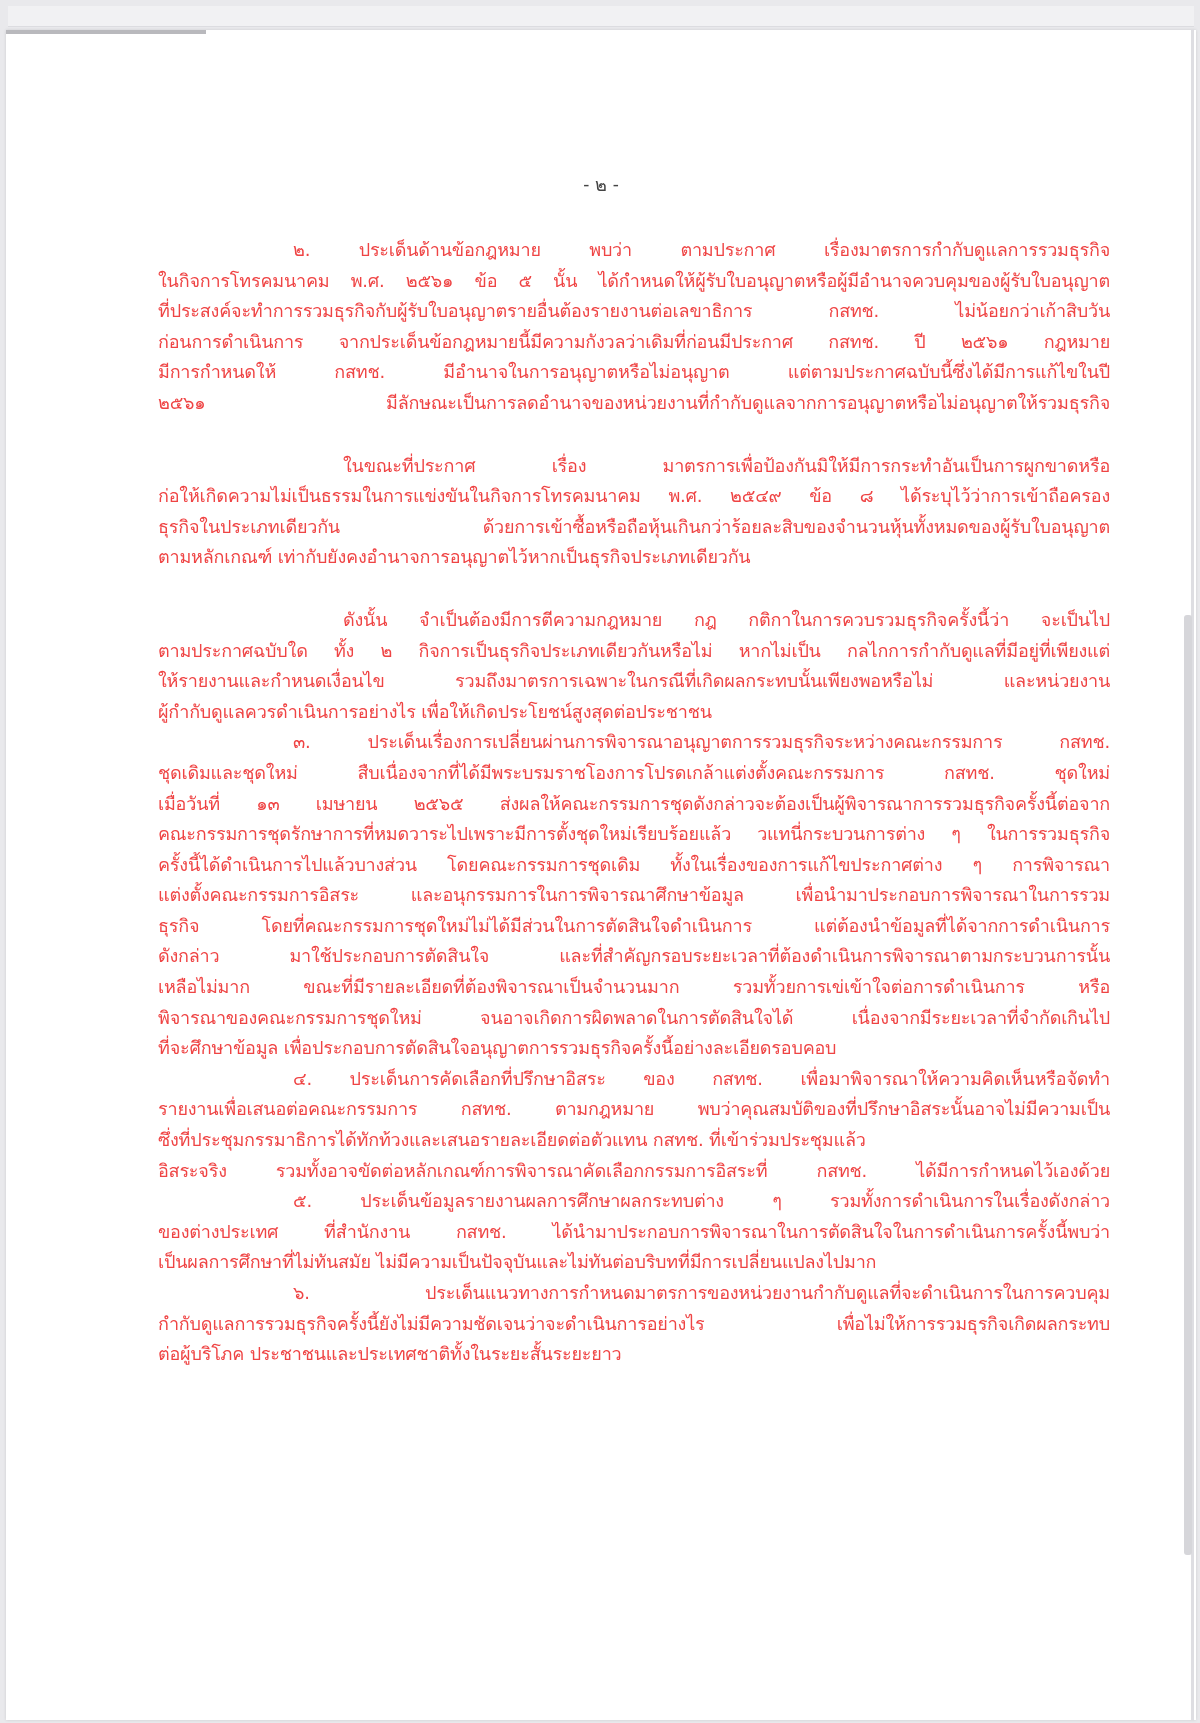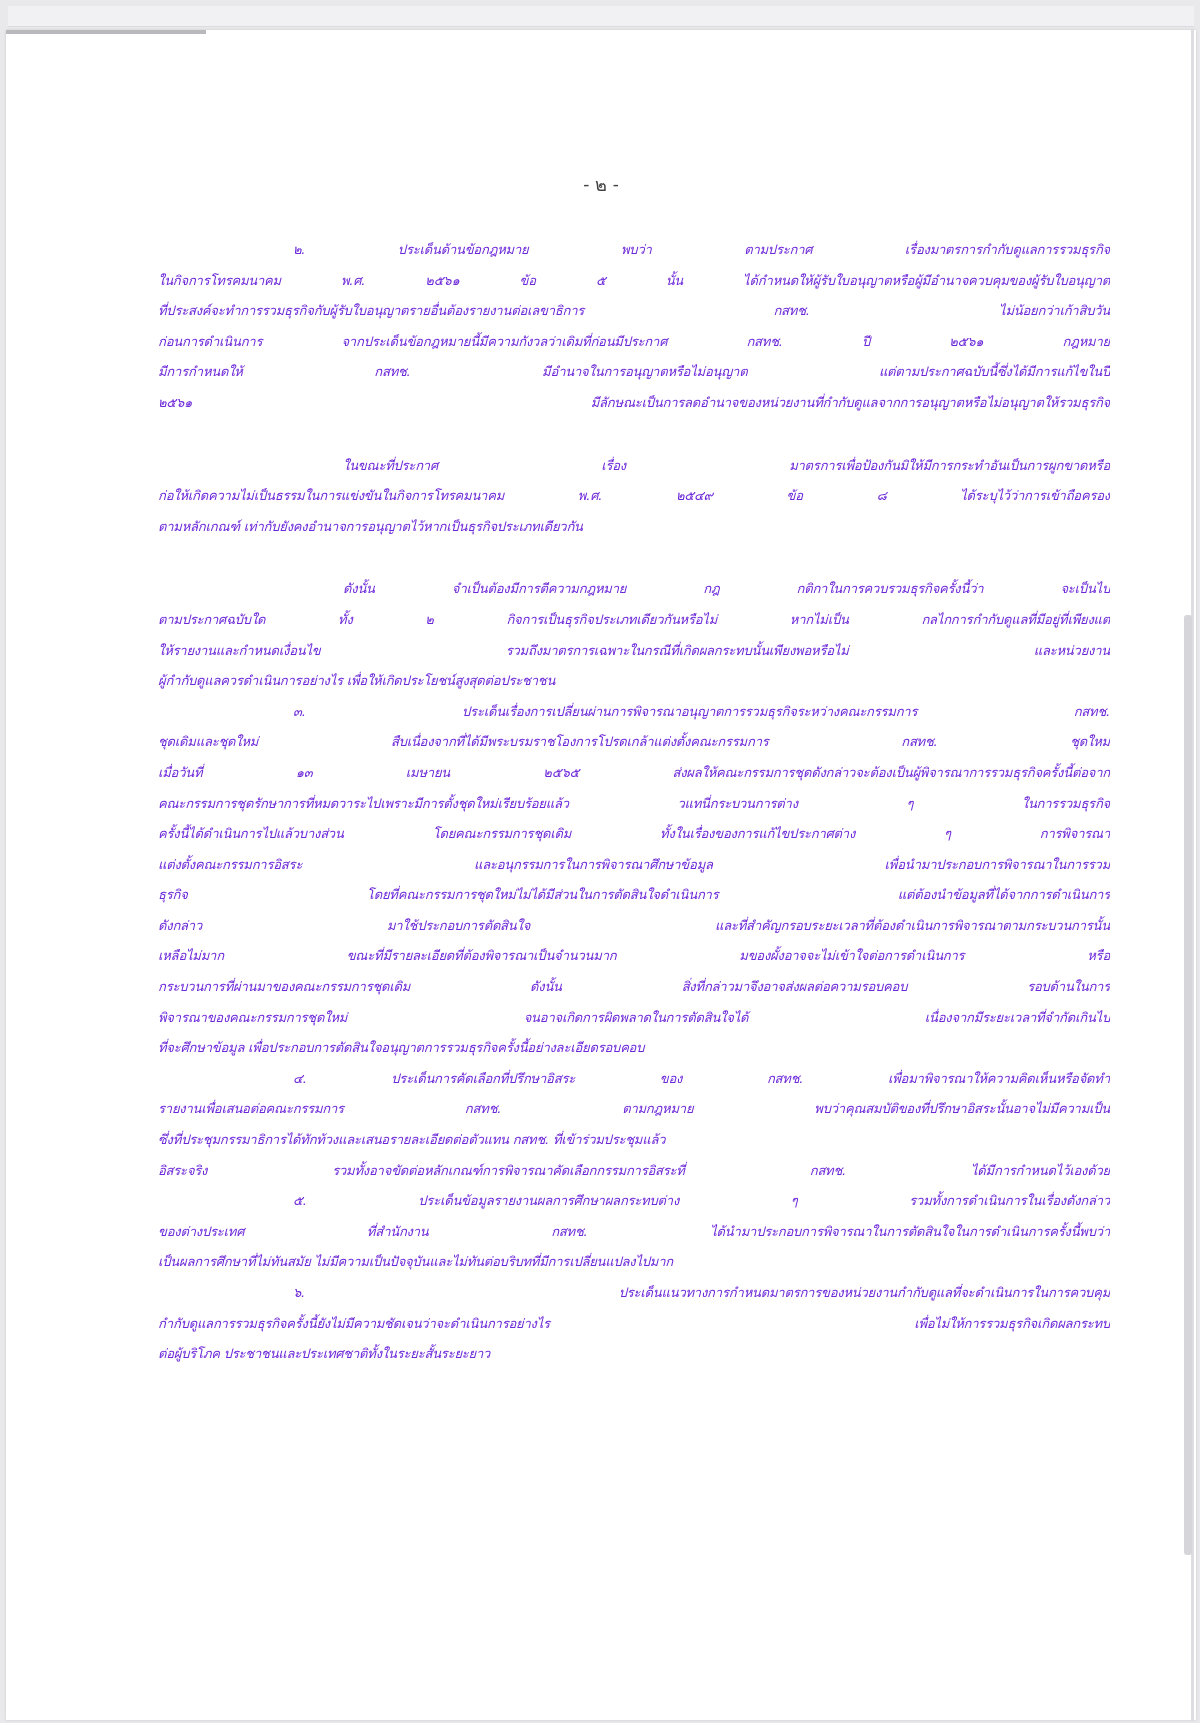--- a/index.html
+++ b/index.html
@@ -20,25 +20,24 @@
   }
   .page-corner {
     position:absolute; left:0; top:0; width:200px; height:4px; background:#b9b9bd;
   }
   .page-number {
     position:absolute; left:0; width:100%; top:140px; text-align:center;
     font-size:18px; color:#444;
   }
   .body-text {
     position:absolute; left:152px; top:205px; width:952px;
-    font-size:13px; line-height:30.6px; color:#6d28d9;
+    font-size:18px; line-height:30.6px; color:#ef4444;
     text-align:justify;
     font-family:"DejaVu Sans","Liberation Sans", sans-serif;
     letter-spacing:-0.2px;
-    font-style:italic;
   }
   .para { margin:0; text-indent:0; }
   .para .line { display:block; text-align:justify; text-align-last:justify; white-space:nowrap; overflow:hidden; }
   .para .line.last { text-align-last:left; }
   .para .line.indent { padding-left:135px; }
   .para .line.indent-wide { padding-left:185px;margin-top:32px; }
   .scrollbar {
     position:absolute; right:6px; top:30px; width:14px; height:1690px; background:transparent;
   }
   .scroll-thumb {
@@ -63,39 +62,39 @@
         <span class="line indent">๒. ประเด็นด้านข้อกฎหมาย พบว่า ตามประกาศ เรื่องมาตรการกำกับดูแลการรวมธุรกิจ</span>
         <span class="line">ในกิจการโทรคมนาคม พ.ศ. ๒๕๖๑ ข้อ ๕ นั้น ได้กำหนดให้ผู้รับใบอนุญาตหรือผู้มีอำนาจควบคุมของผู้รับใบอนุญาต</span>
         <span class="line">ที่ประสงค์จะทำการรวมธุรกิจกับผู้รับใบอนุญาตรายอื่นต้องรายงานต่อเลขาธิการ กสทช. ไม่น้อยกว่าเก้าสิบวัน</span>
         <span class="line">ก่อนการดำเนินการ จากประเด็นข้อกฎหมายนี้มีความกังวลว่าเดิมที่ก่อนมีประกาศ กสทช. ปี ๒๕๖๑ กฎหมาย</span>
         <span class="line">มีการกำหนดให้ กสทช. มีอำนาจในการอนุญาตหรือไม่อนุญาต แต่ตามประกาศฉบับนี้ซึ่งได้มีการแก้ไขในปี</span>
         <span class="line">๒๕๖๑ มีลักษณะเป็นการลดอำนาจของหน่วยงานที่กำกับดูแลจากการอนุญาตหรือไม่อนุญาตให้รวมธุรกิจ</span>
       </div>
     <div class="para">
         <span class="line indent-wide">ในขณะที่ประกาศ เรื่อง มาตรการเพื่อป้องกันมิให้มีการกระทำอันเป็นการผูกขาดหรือ</span>
         <span class="line">ก่อให้เกิดความไม่เป็นธรรมในการแข่งขันในกิจการโทรคมนาคม พ.ศ. ๒๕๔๙ ข้อ ๘ ได้ระบุไว้ว่าการเข้าถือครอง</span>
+        <span class="line">ธุรกิจในประเภทเดียวกัน ด้วยการเข้าซื้อหรือถือหุ้นเกินกว่าร้อยละสิบของจำนวนหุ้นทั้งหมดของผู้รับใบอนุญาต</span>
         <span class="line last">ตามหลักเกณฑ์ เท่ากับยังคงอำนาจการอนุญาตไว้หากเป็นธุรกิจประเภทเดียวกัน</span>
       </div>
     <div class="para">
         <span class="line indent-wide">ดังนั้น จำเป็นต้องมีการตีความกฎหมาย กฎ กติกาในการควบรวมธุรกิจครั้งนี้ว่า จะเป็นไป</span>
         <span class="line">ตามประกาศฉบับใด ทั้ง ๒ กิจการเป็นธุรกิจประเภทเดียวกันหรือไม่ หากไม่เป็น กลไกการกำกับดูแลที่มีอยู่ที่เพียงแต่</span>
         <span class="line">ให้รายงานและกำหนดเงื่อนไข รวมถึงมาตรการเฉพาะในกรณีที่เกิดผลกระทบนั้นเพียงพอหรือไม่  และหน่วยงาน</span>
         <span class="line last">ผู้กำกับดูแลควรดำเนินการอย่างไร เพื่อให้เกิดประโยชน์สูงสุดต่อประชาชน</span>
       </div>
     <div class="para">
         <span class="line indent">๓. ประเด็นเรื่องการเปลี่ยนผ่านการพิจารณาอนุญาตการรวมธุรกิจระหว่างคณะกรรมการ กสทช.</span>
         <span class="line">ชุดเดิมและชุดใหม่ สืบเนื่องจากที่ได้มีพระบรมราชโองการโปรดเกล้าแต่งตั้งคณะกรรมการ กสทช. ชุดใหม่</span>
         <span class="line">เมื่อวันที่ ๑๓ เมษายน ๒๕๖๕ ส่งผลให้คณะกรรมการชุดดังกล่าวจะต้องเป็นผู้พิจารณาการรวมธุรกิจครั้งนี้ต่อจาก</span>
         <span class="line">คณะกรรมการชุดรักษาการที่หมดวาระไปเพราะมีการตั้งชุดใหม่เรียบร้อยแล้ว วแทนี่กระบวนการต่าง ๆ ในการรวมธุรกิจ</span>
         <span class="line">ครั้งนี้ได้ดำเนินการไปแล้วบางส่วน โดยคณะกรรมการชุดเดิม ทั้งในเรื่องของการแก้ไขประกาศต่าง ๆ การพิจารณา</span>
         <span class="line">แต่งตั้งคณะกรรมการอิสระ และอนุกรรมการในการพิจารณาศึกษาข้อมูล เพื่อนำมาประกอบการพิจารณาในการรวม</span>
         <span class="line">ธุรกิจ  โดยที่คณะกรรมการชุดใหม่ไม่ได้มีส่วนในการตัดสินใจดำเนินการ แต่ต้องนำข้อมูลที่ได้จากการดำเนินการ</span>
         <span class="line">ดังกล่าว มาใช้ประกอบการตัดสินใจ และที่สำคัญกรอบระยะเวลาที่ต้องดำเนินการพิจารณาตามกระบวนการนั้น</span>
-        <span class="line">เหลือไม่มาก ขณะที่มีรายละเอียดที่ต้องพิจารณาเป็นจำนวนมาก มของผั้งอาจจะไม่เข้าใจต่อการดำเนินการ หรือ</span>
-        <span class="line">กระบวนการที่ผ่านมาของคณะกรรมการชุดเดิม ดังนั้น สิ่งที่กล่าวมาจึงอาจส่งผลต่อความรอบคอบ รอบด้านในการ</span>
+        <span class="line">เหลือไม่มาก ขณะที่มีรายละเอียดที่ต้องพิจารณาเป็นจำนวนมาก รวมทั้วยการเข่เข้าใจต่อการดำเนินการ หรือ</span>
         <span class="line">พิจารณาของคณะกรรมการชุดใหม่ จนอาจเกิดการผิดพลาดในการตัดสินใจได้ เนื่องจากมีระยะเวลาที่จำกัดเกินไป</span>
         <span class="line last">ที่จะศึกษาข้อมูล เพื่อประกอบการตัดสินใจอนุญาตการรวมธุรกิจครั้งนี้อย่างละเอียดรอบคอบ</span>
       </div>
     <div class="para">
         <span class="line indent">๔. ประเด็นการคัดเลือกที่ปรึกษาอิสระ ของ กสทช. เพื่อมาพิจารณาให้ความคิดเห็นหรือจัดทำ</span>
         <span class="line">รายงานเพื่อเสนอต่อคณะกรรมการ กสทช. ตามกฎหมาย พบว่าคุณสมบัติของที่ปรึกษาอิสระนั้นอาจไม่มีความเป็น</span>
         <span class="line last">ซึ่งที่ประชุมกรรมาธิการได้ทักท้วงและเสนอรายละเอียดต่อตัวแทน กสทช. ที่เข้าร่วมประชุมแล้ว</span>
         <span class="line">อิสระจริง รวมทั้งอาจขัดต่อหลักเกณฑ์การพิจารณาคัดเลือกกรรมการอิสระที่ กสทช. ได้มีการกำหนดไว้เองด้วย</span>
       </div>
     <div class="para">

